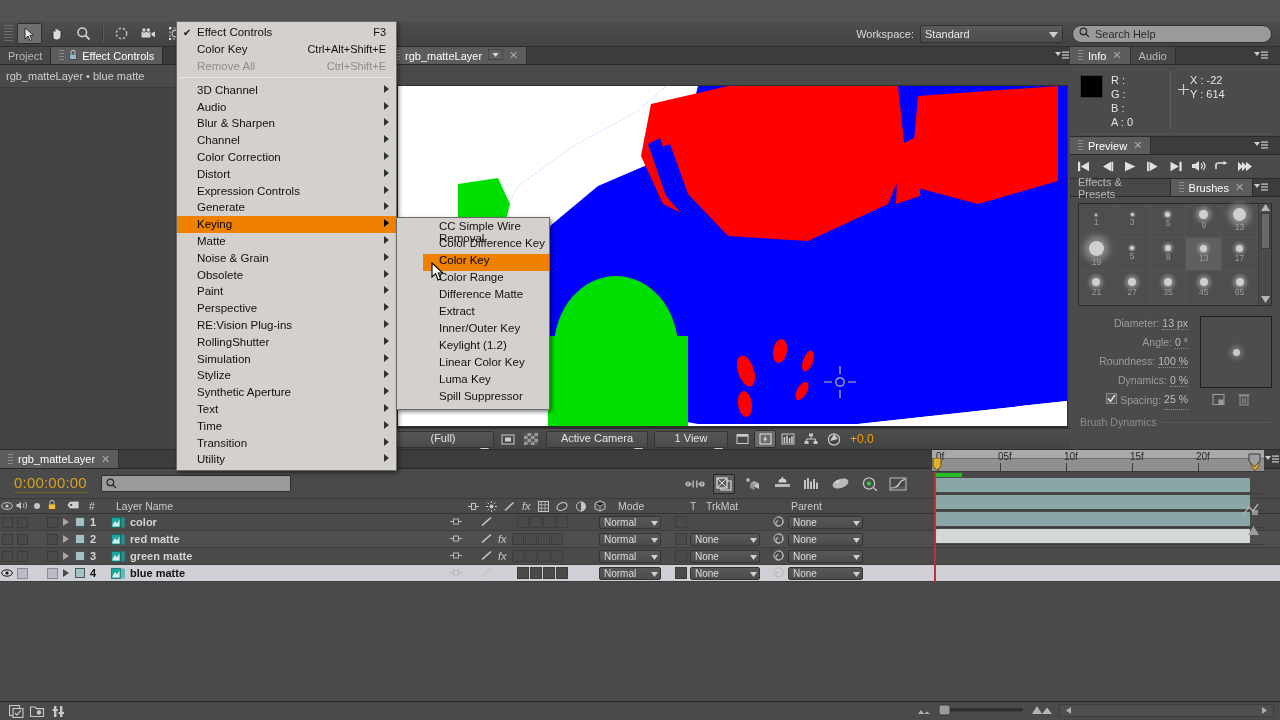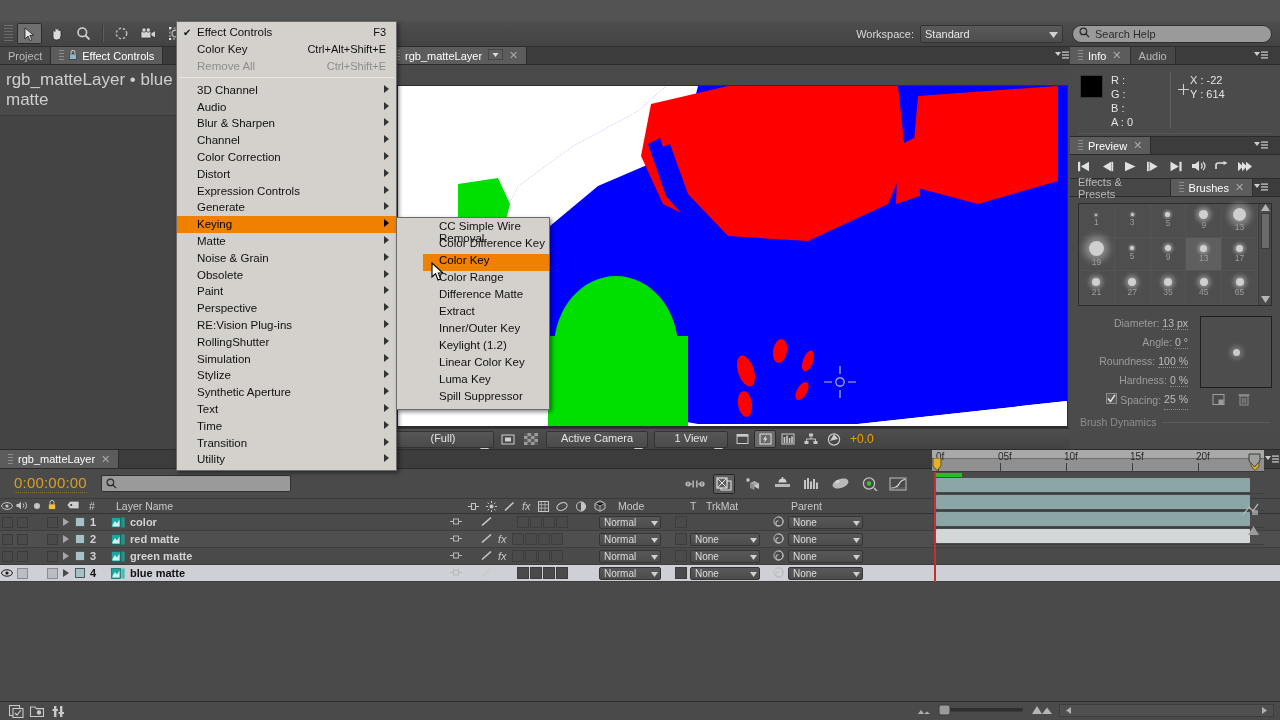--- a/index.html
+++ b/index.html
@@ -73,21 +73,21 @@
   .ptab .x { margin-left:6px; font-size:11px; color:#aaa; }
   .tabfill { flex:1; background:#3c3c3c; }
   .menuicon { width:16px; display:flex; align-items:center; justify-content:center;}
 
   
   #leftpanel {
     position:absolute; left:0; top:47px; width:197px; height:402px;
     background:#4a4a4a; border-right:1px solid #2d2d2d;
   }
   #leftpanel .subtitle {
-    padding:5px 6px; font-size:17px; color:#cfcfcf;
+    padding:5px 6px; font-size:11px; color:#cfcfcf;
     border-bottom:1px solid #3a3a3a; background:#4a4a4a;
   }
   #leftpanel .body { background:#444; height:calc(100% - 18px - 23px); }
 
   
   #comppanel {
     position:absolute; left:197px; top:47px; width:873px; height:402px;
     background:#4a4a4a;
   }
   #compviewport {
@@ -717,21 +717,21 @@
       </div>
 
       <div class="bprops">
         <div class="bplabels">
           <div><span>Diameter:</span>
             <span class="bpval">13 px</span></div>
           <div><span>Angle:</span>
             <span class="bpval">0 °</span></div>
           <div><span>Roundness:</span>
             <span class="bpval">100 %</span></div>
-          <div><span>Hardness:</span>
+          <div><span>Dynamics:</span>
             <span class="bpval">0 %</span></div>
           <div style="display:flex;align-items:center;justify-content:flex-end;gap:3px;">
             <span>
               <svg width="11" height="11" viewBox="0 0 11 11">
                   <rect x="0.5" y="0.5" width="10" height="10" fill="#5a5a5a" stroke="#8a8a8a"></rect>
                   <path d="M2 5.5 L4.5 8.5 L9 1.8" stroke="#e4e4e4" fill="none" stroke-width="1.5"></path>
                 </svg>
             </span>
             <span>Spacing:</span>
             <span class="bpval">25 %</span>

